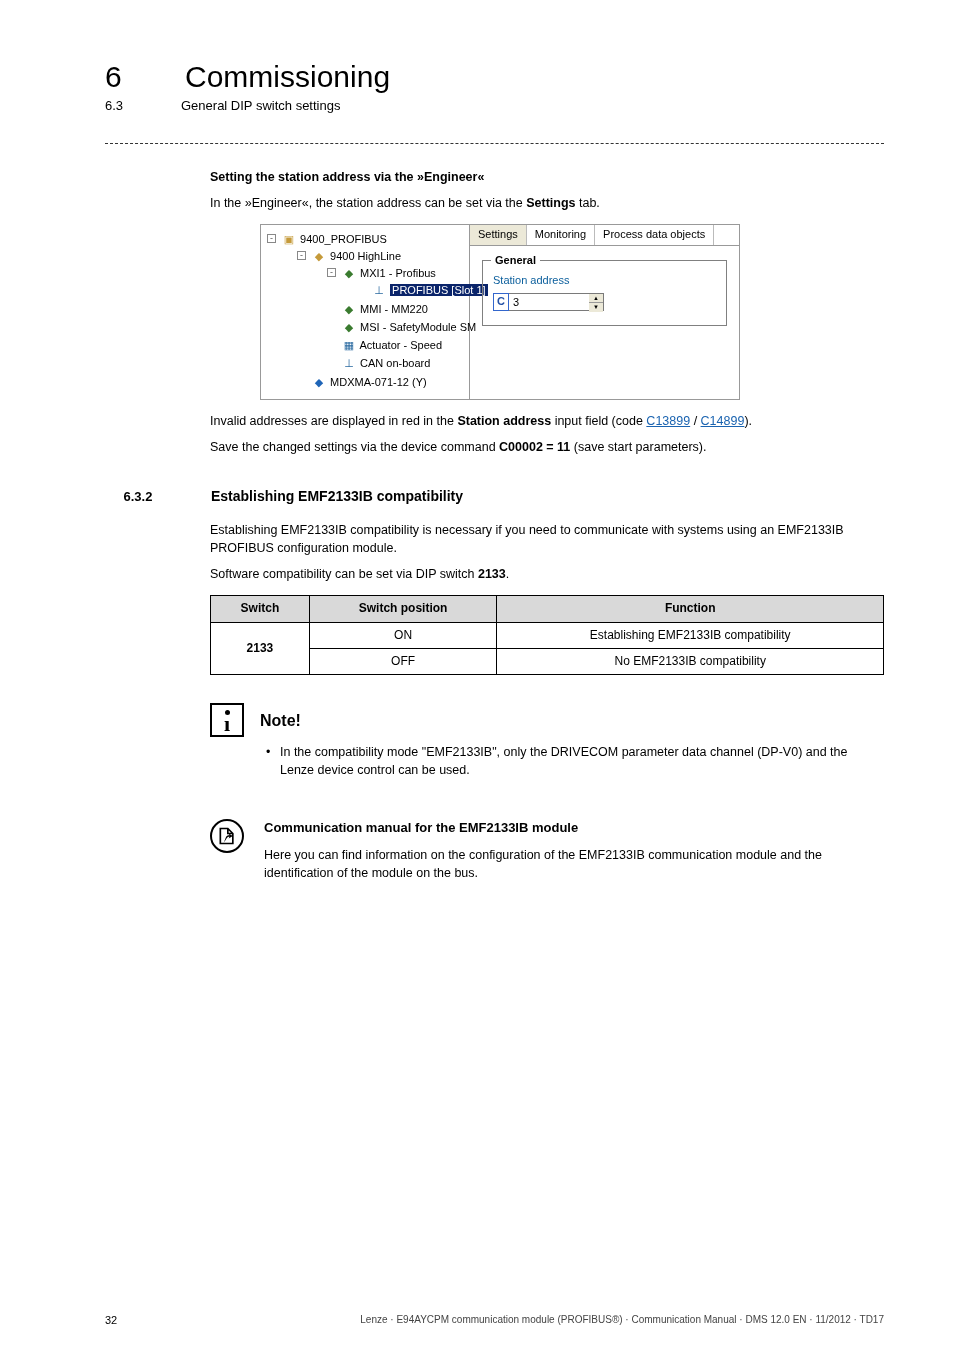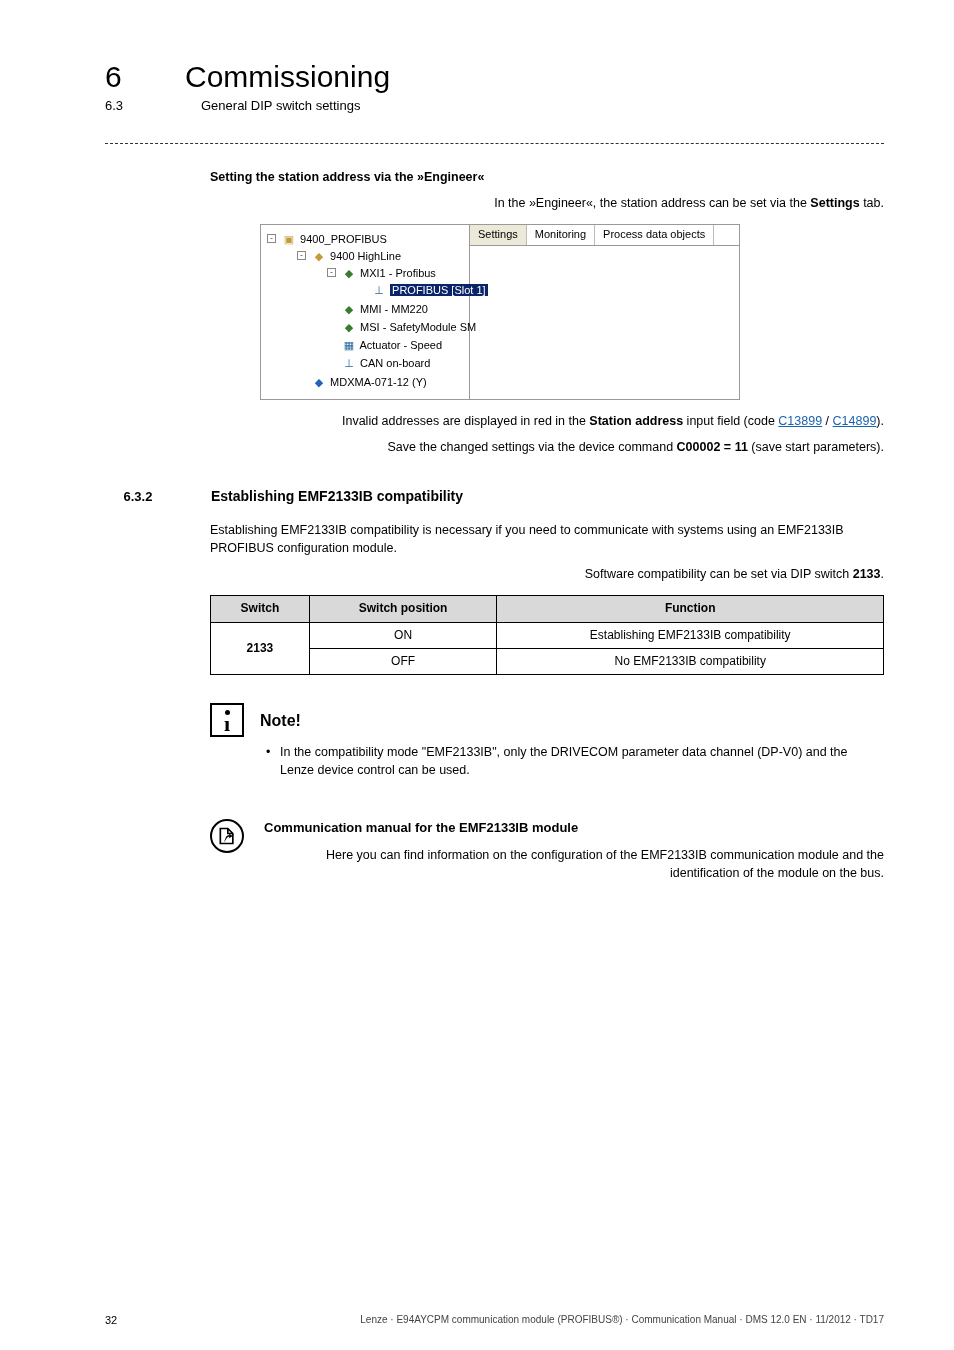--- a/index.html
+++ b/index.html
@@ -9,31 +9,31 @@
     background: #fff;
     color: #000;
     width: 954px;
     height: 1350px;
     position: relative;
   }
   .page { padding: 60px 70px 40px 105px; }
   .header-row { display: flex; align-items: baseline; gap: 40px; }
   .chap-num { font-size: 30px; font-weight: 400; min-width: 40px; }
   .chap-title { font-size: 30px; font-weight: 400; }
-  .sub-row { display: flex; align-items: flex-start; gap: 56px; margin-top: 4px; }
+  .sub-row { display: flex; align-items: flex-start; gap: 36px; margin-top: 4px; }
   .sub-num { font-size: 13px; min-width: 40px; }
   .sub-title { font-size: 13px; }
   .dashed-rule {
     margin: 30px 0 24px 0;
     border: none;
     border-top: 1.5px dashed #333;
   }
   .content { margin-left: 105px; font-size: 12.5px; line-height: 1.45; }
   .bold { font-weight: bold; }
-  .gap-sm { margin-top: 8px; text-align: right; }
+  .gap-sm { margin-top: 8px; }
   .gap-md { margin-top: 14px; }
 
   
   .screenshot {
     margin: 12px auto 12px 50px;
     display: flex;
     border: none;
     width: 480px;
     font-family: Tahoma, Arial, sans-serif;
     font-size: 11px;
@@ -242,20 +242,32 @@
               </ul>
             </li>
           </ul>
         </div>
       </div>
       <div class="right-pane">
         <div class="tabbar">
           <div class="tab active">Settings</div>
           <div class="tab">Monitoring</div>
           <div class="tab">Process data objects</div>
+        </div>
+        <div class="fieldset">
+          <div class="fieldset-legend">General</div>
+          <div class="field-label">Station address</div>
+          <div class="num-input-wrap">
+            <div class="c-box">C</div>
+            <input class="num-input" value="3" style="">
+            <div class="spinner">
+              <div>▲</div>
+              <div>▼</div>
+            </div>
+          </div>
         </div>
       </div>
     </div>
 
     <div class="gap-sm">
       <span>Invalid addresses are displayed in red in the </span><span class="bold">Station address</span><span> input field (code </span><a href="#" class="codelink">C13899</a><span> / </span><a href="#" class="codelink">C14899</a><span>).</span>
     </div>
     <div class="gap-sm">
       <span>Save the changed settings via the device command </span><span class="bold">C00002 = 11</span><span> (save start parameters).</span>
     </div>

